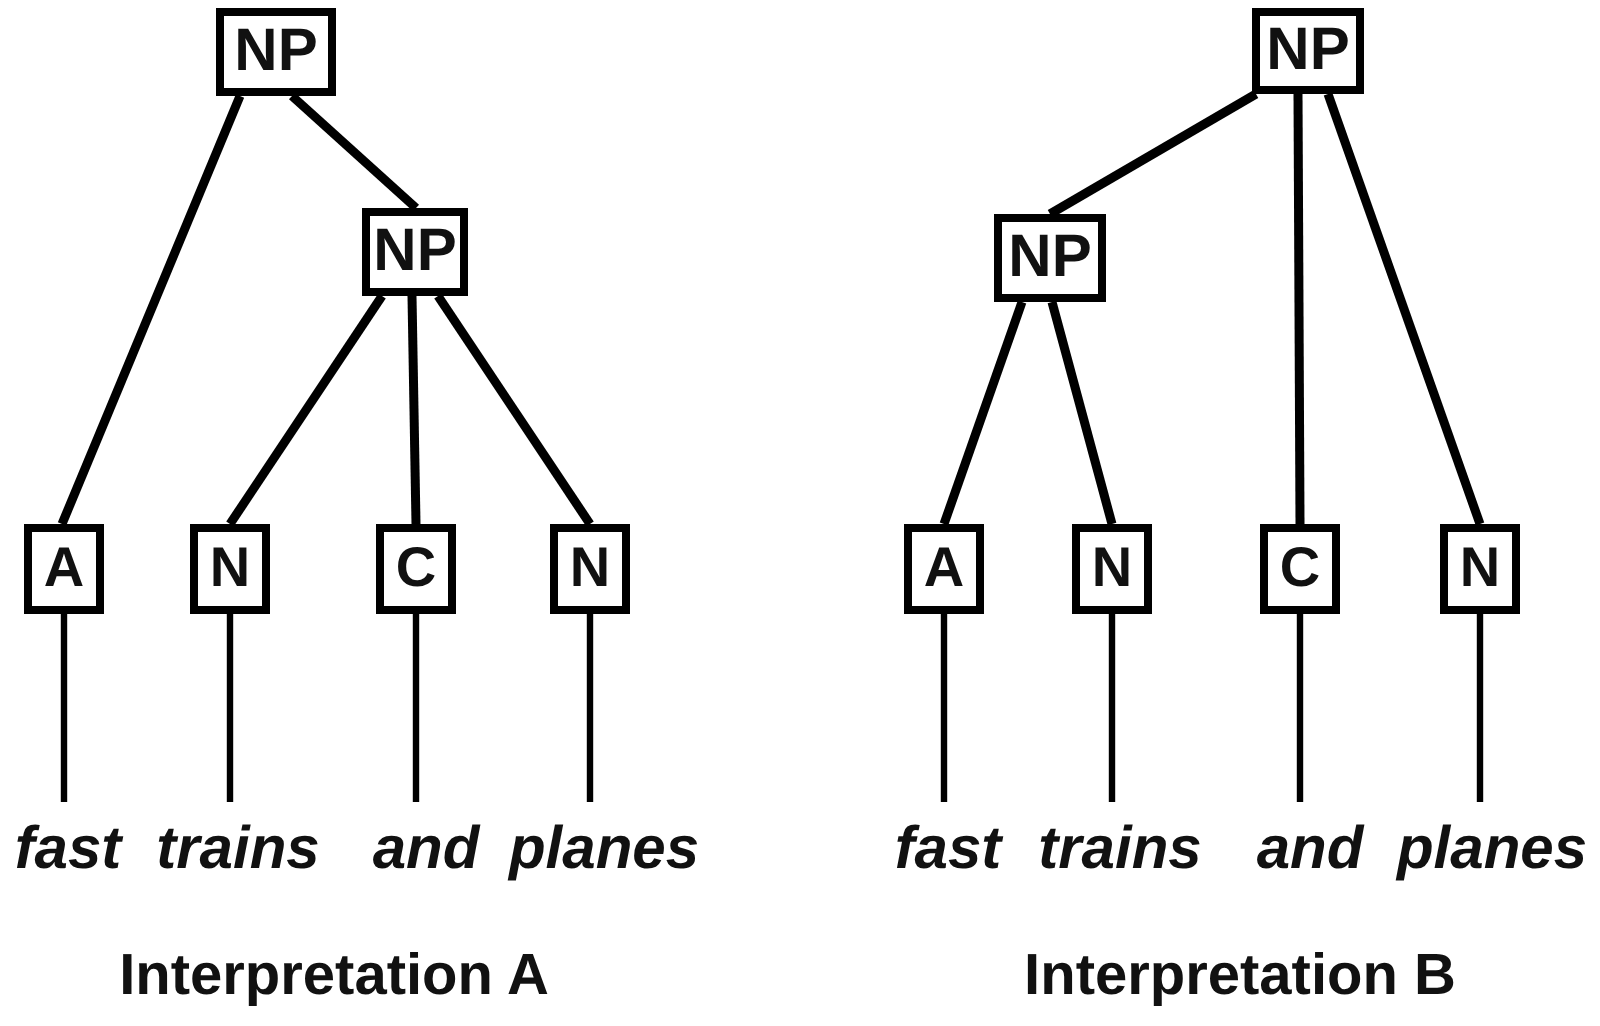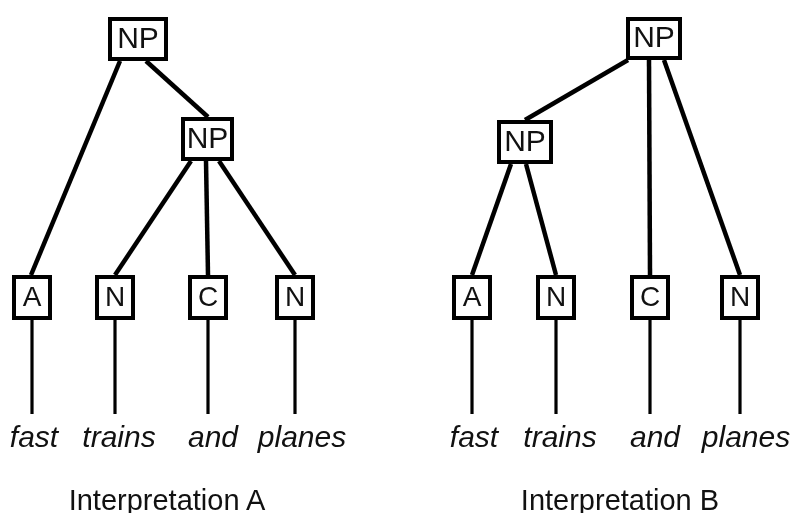--- a/index.html
+++ b/index.html
@@ -12,23 +12,24 @@
     width: 800px;
     height: 513px;
     position: relative;
     overflow: hidden;
     font-family: "Liberation Sans", sans-serif;
     color: #000000;
   }
   #figure-root {
     position: absolute;
     left: 0;
-    top: 13px;
+    top: 0;
     width: 800px;
     height: 489px;
+    font-weight: bold;
   }
   svg.tree-canvas {
     position: absolute;
     left: 0;
     top: 0;
     width: 800px;
     height: 513px;
     display: block;
   }
   .node-box {

